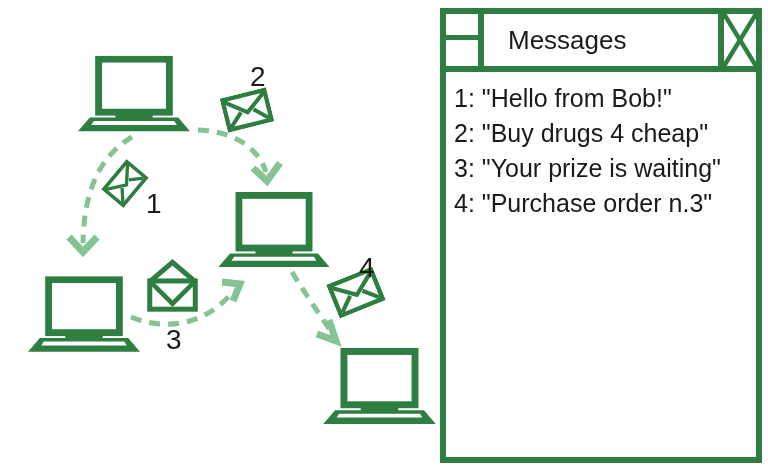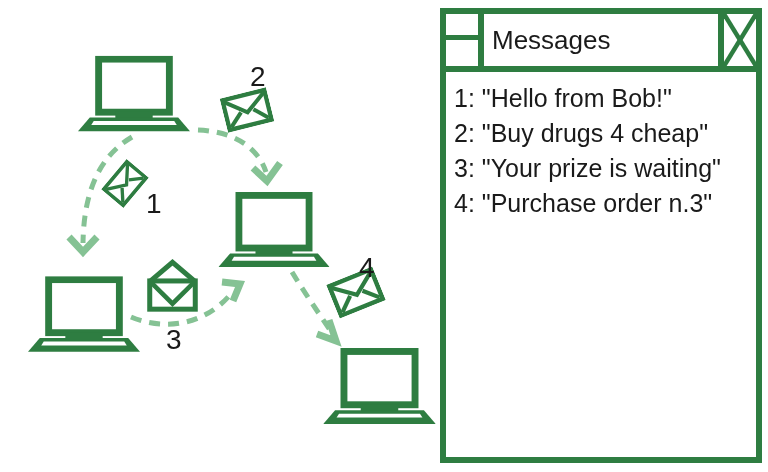--- a/index.html
+++ b/index.html
@@ -21,21 +21,21 @@
   .env{position:absolute;color:var(--dark);}
   .num{position:absolute;font-size:28px;line-height:28px;color:var(--ink);}
   
   .window{
     position:absolute;left:440px;top:8px;width:322px;height:455px;
     border:6px solid var(--dark);background:#fff;box-sizing:border-box;
   }
   .titlebar{display:flex;height:52px;border-bottom:6px solid var(--dark);}
   .tb-menu{width:32px;border-right:6px solid var(--dark);position:relative;flex:none;}
   .tb-menu-bar{position:absolute;left:0;right:0;top:21px;height:5px;background:var(--dark);}
-  .tb-title{flex:1;display:flex;align-items:center;padding-left:8px;font-size:26px;
+  .tb-title{flex:1;display:flex;align-items:center;padding-left:24px;font-size:26px;
     white-space:nowrap;overflow:hidden;}
   .tb-close{width:32px;border-left:6px solid var(--dark);position:relative;flex:none;}
   .tb-close svg{position:absolute;left:0;top:0;width:100%;height:100%;}
   .messages{padding:9px 4px 0 8px;font-size:25px;line-height:35px;white-space:nowrap;}
 </style>
 </head>
 <body>
 
 <div class="canvas">
 

